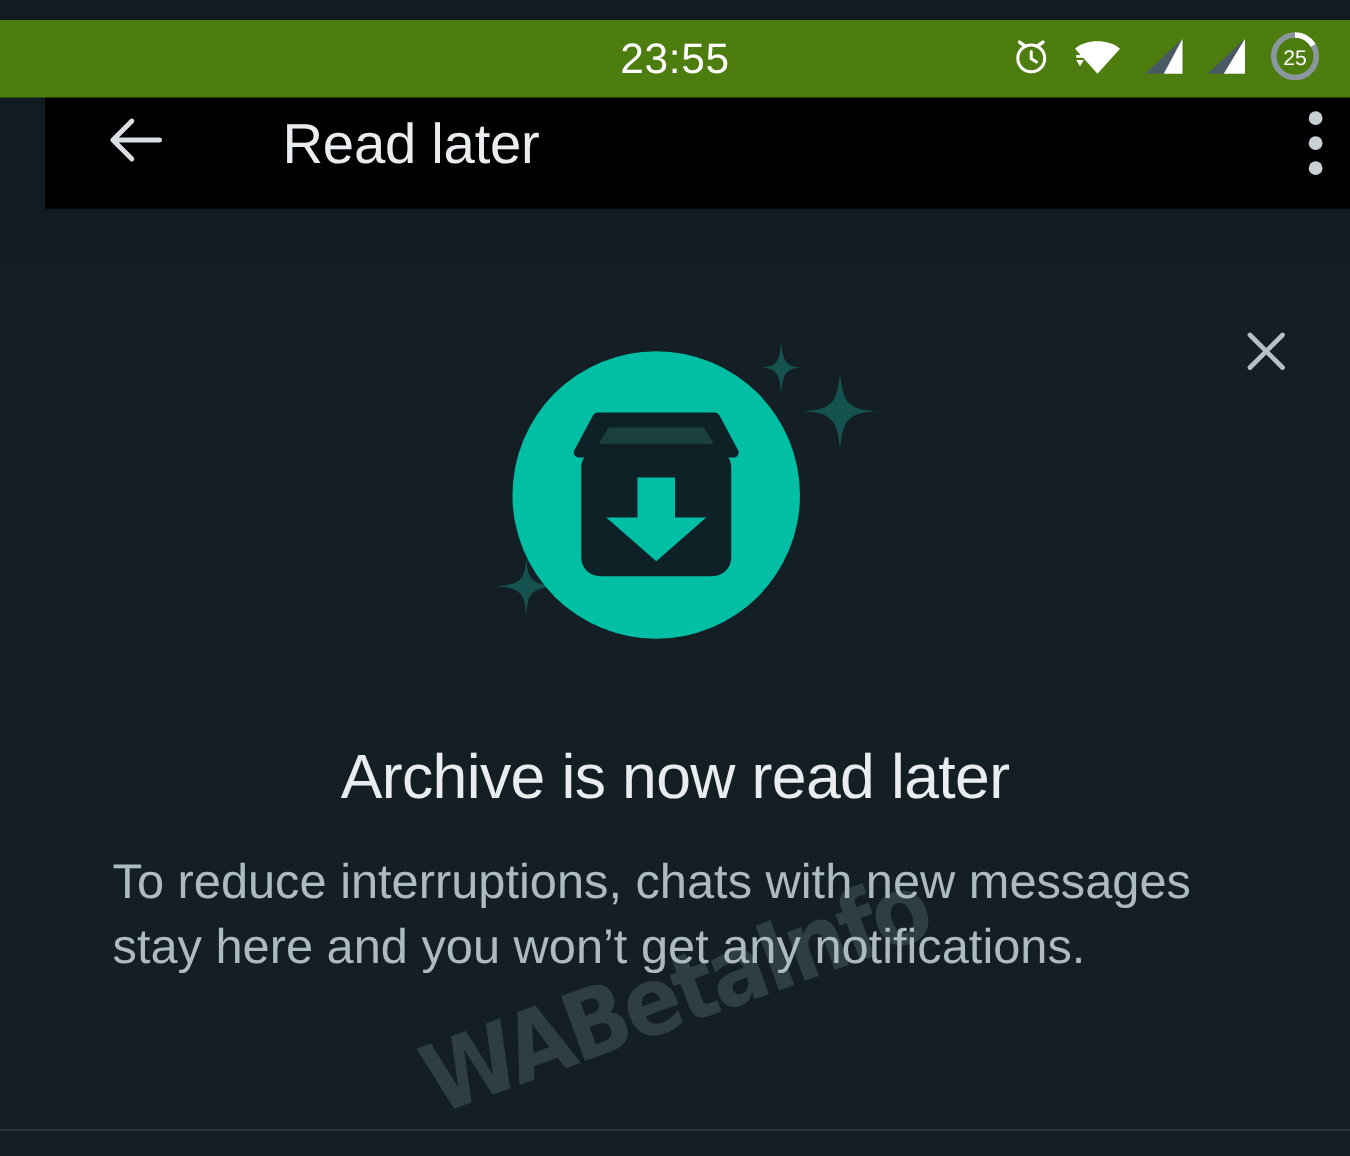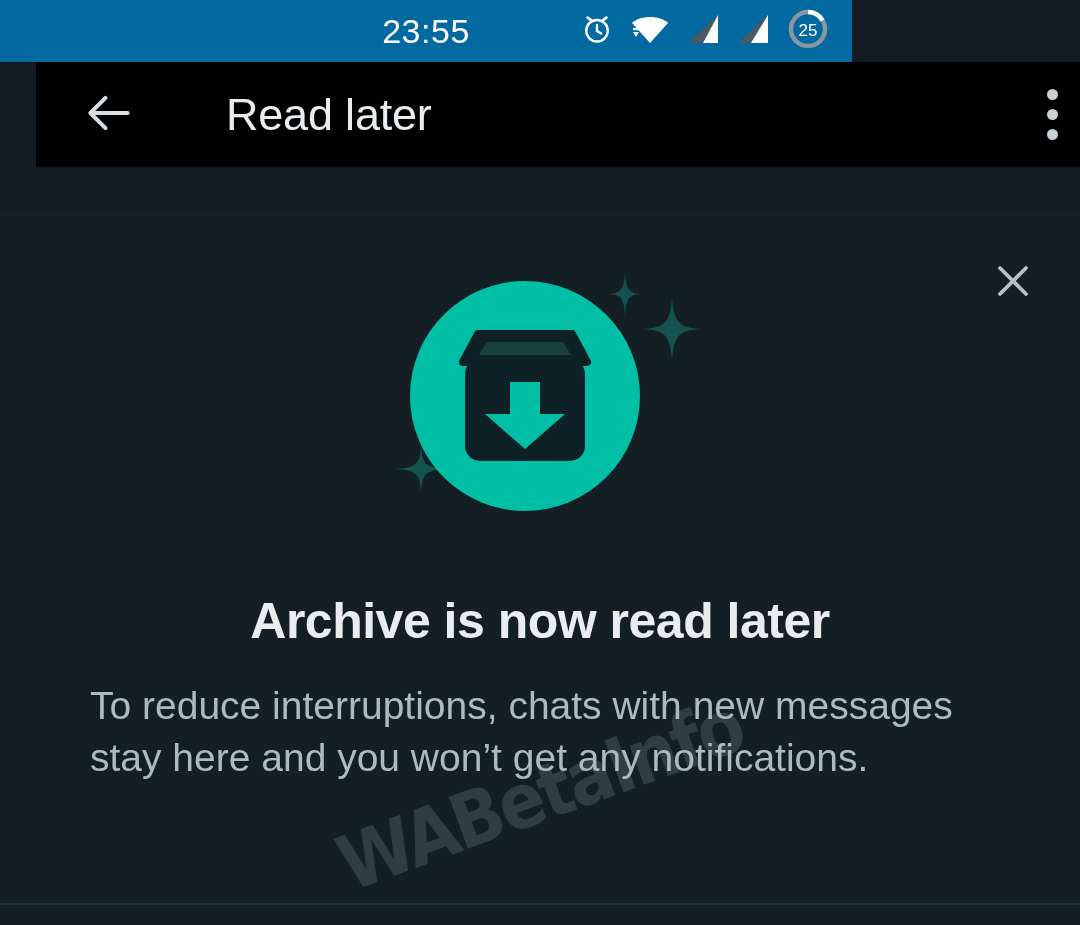--- a/index.html
+++ b/index.html
@@ -6,23 +6,23 @@
   html, body { width:1080px; height:925px; }
   body {
     background:#111b21;
     font-family:"Liberation Sans", sans-serif;
     overflow:hidden;
     position:relative;
   }
 
   
   .status-bar{
-    position:absolute; top:0; left:0;
-    width:852px; height:62px;
-    background:#0369a1;
+    position:absolute; top:16px; left:0;
+    width:1080px; height:62px;
+    background:#4d7c0f;
     display:flex; align-items:center;
     z-index:5;
   }
   .status-clock{
     position:absolute; left:0; right:0;
     text-align:center;
     color:#ffffff;
     font-size:34px;
     letter-spacing:0.5px;
     font-family:"Liberation Sans", sans-serif;
@@ -91,21 +91,21 @@
     display:flex; align-items:center; justify-content:center;
   }
   .hero svg{ display:block; }
 
   .headline{
     position:absolute;
     top:382px; left:0; width:1080px;
     text-align:center;
     color:#e9edef;
     font-size:50px;
-    font-weight:700;
+    font-weight:400;
     letter-spacing:-0.5px;
     z-index:2;
   }
   .body-text{
     position:absolute;
     top:470px; left:90px;
     width:900px;
     color:#aebac1;
     font-size:39px;
     line-height:52px;

